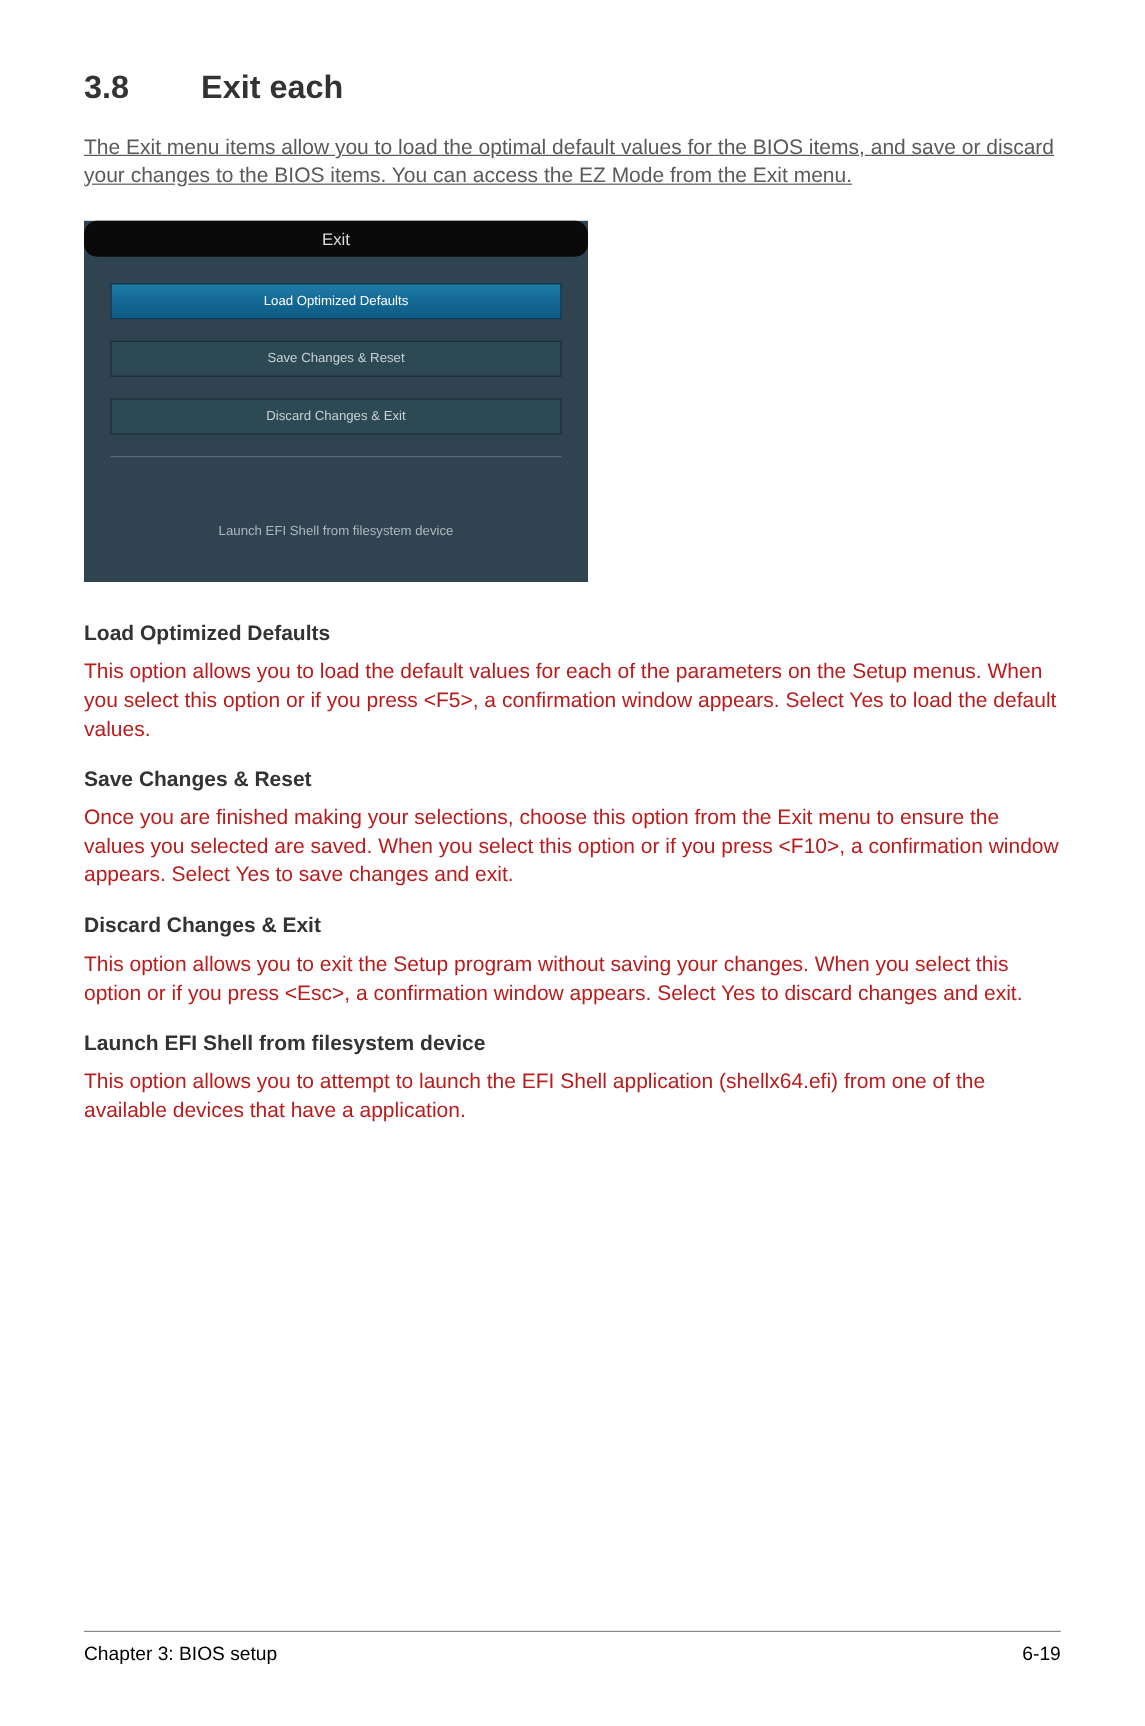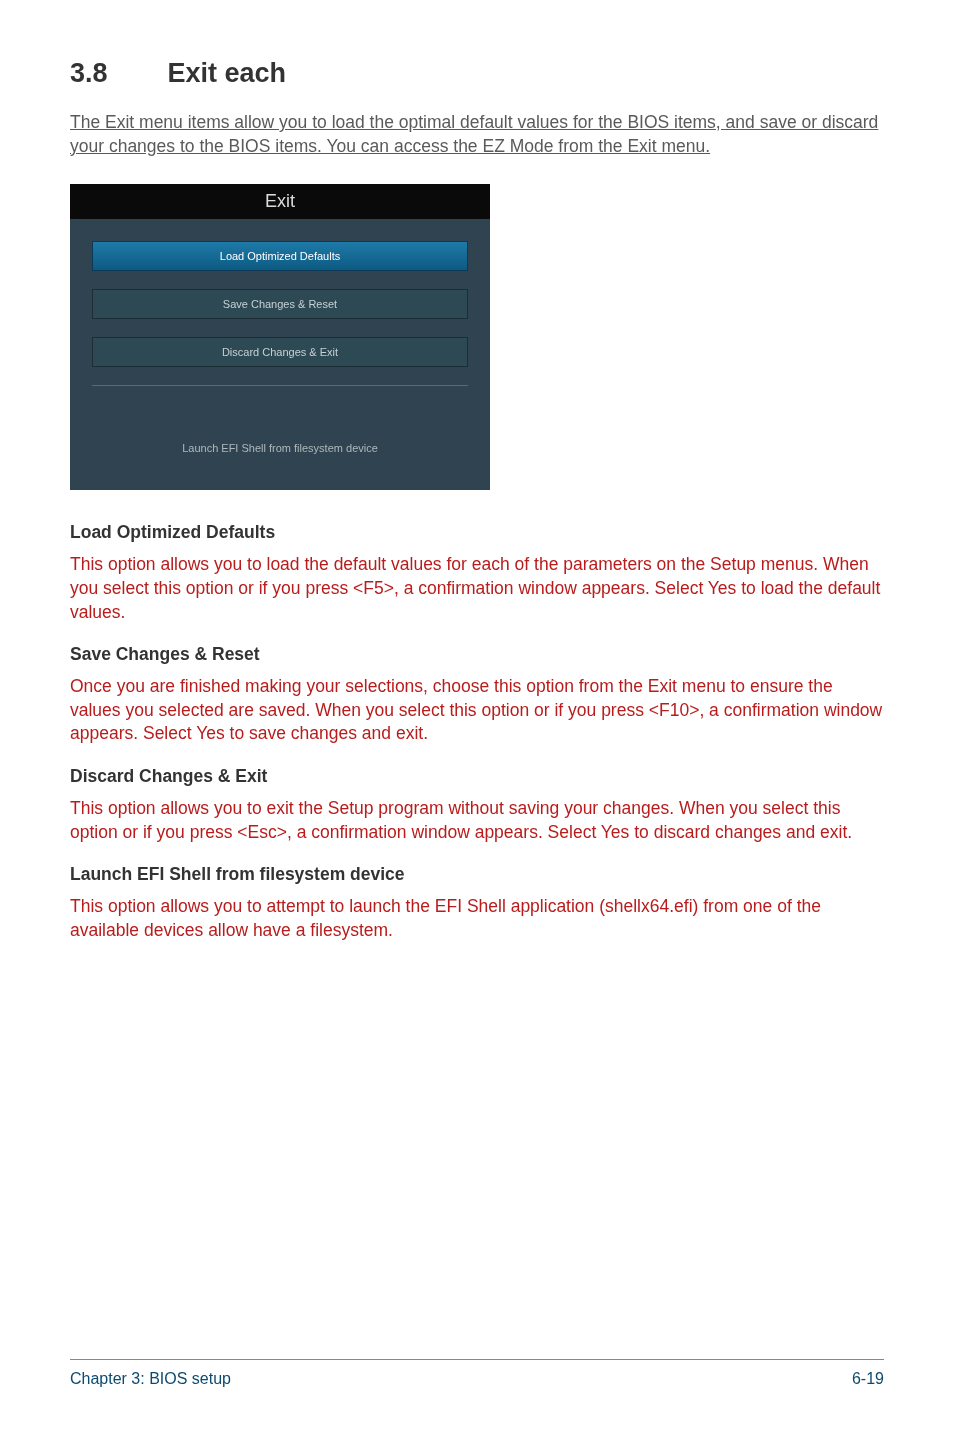--- a/index.html
+++ b/index.html
@@ -27,23 +27,24 @@
     text-decoration: underline;
   }
   .bios-panel {
     width: 420px;
     background: #2f4450;
     margin-bottom: 32px;
   }
   .bios-title-bar {
     background: #0a0a0a;
     color: #dcdcdc;
-    font-size: 18px;
+    font-size: 14px;
     text-align: center;
     padding: 7px 0;
+    border-radius: 11px;
   }
   .bios-body {
     padding: 22px 22px 26px 22px;
   }
   .bios-btn {
     border: 1px solid #1b2c34;
     color: #c8d0d4;
     font-size: 11px;
     text-align: center;
     padding: 8px 0;
@@ -85,21 +86,21 @@
   .footer {
     position: absolute;
     left: 70px;
     right: 70px;
     bottom: 50px;
     border-top: 1px solid #888888;
     padding-top: 10px;
     display: flex;
     justify-content: space-between;
     font-size: 16px;
-    color: #0c4a6e;
+    color: #000000;
   }
 </style>
 </head>
 <body>
 
 <h1 class="section-header">
   <span class="section-num">3.8</span><span>Exit each</span>
 </h1>
 
 <p class="intro-para">The Exit menu items allow you to load the optimal default values for the BIOS items, and save or discard your changes to the BIOS items. You can access the EZ Mode from the Exit menu.</p>
@@ -118,18 +119,18 @@
 <div class="subhead">Load Optimized Defaults</div>
 <p class="body-para">This option allows you to load the default values for each of the parameters on the Setup menus. When you select this option or if you press &lt;F5&gt;, a confirmation window appears. Select Yes to load the default values.</p>
 
 <div class="subhead">Save Changes &amp; Reset</div>
 <p class="body-para">Once you are finished making your selections, choose this option from the Exit menu to ensure the values you selected are saved. When you select this option or if you press &lt;F10&gt;, a confirmation window appears. Select Yes to save changes and exit.</p>
 
 <div class="subhead">Discard Changes &amp; Exit</div>
 <p class="body-para">This option allows you to exit the Setup program without saving your changes. When you select this option or if you press &lt;Esc&gt;, a confirmation window appears. Select Yes to discard changes and exit.</p>
 
 <div class="subhead">Launch EFI Shell from filesystem device</div>
-<p class="body-para">This option allows you to attempt to launch the EFI Shell application (shellx64.efi) from one of the available devices allow have a filesystem.</p>
+<p class="body-para">This option allows you to attempt to launch the EFI Shell application (shellx64.efi) from one of the available devices that have a application.</p>
 
 <div class="footer">
   <span>Chapter 3: BIOS setup</span>
   <span>6-19</span>
 </div>
 
 </body></html>

